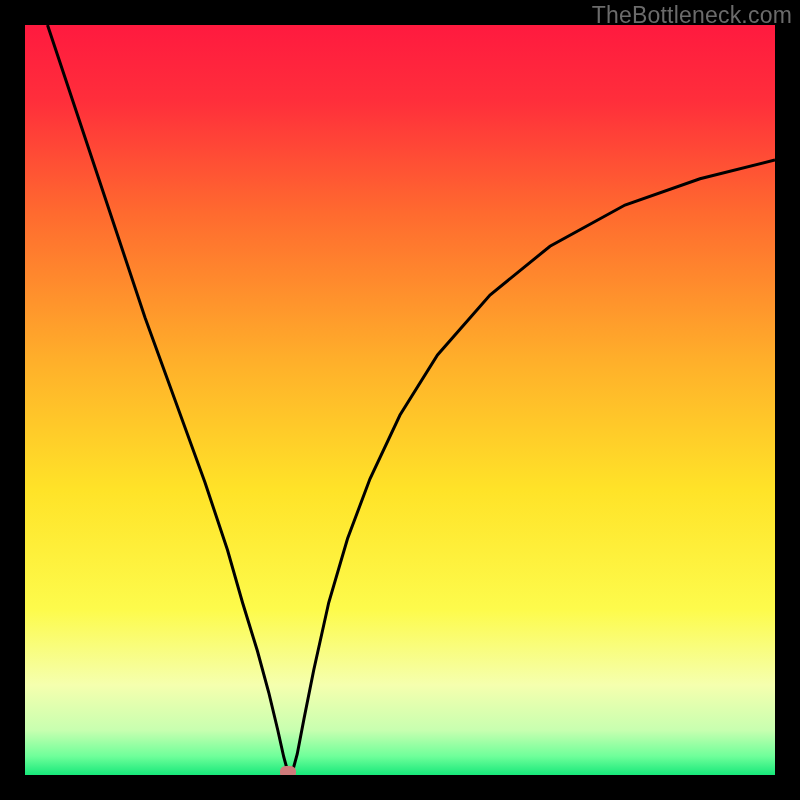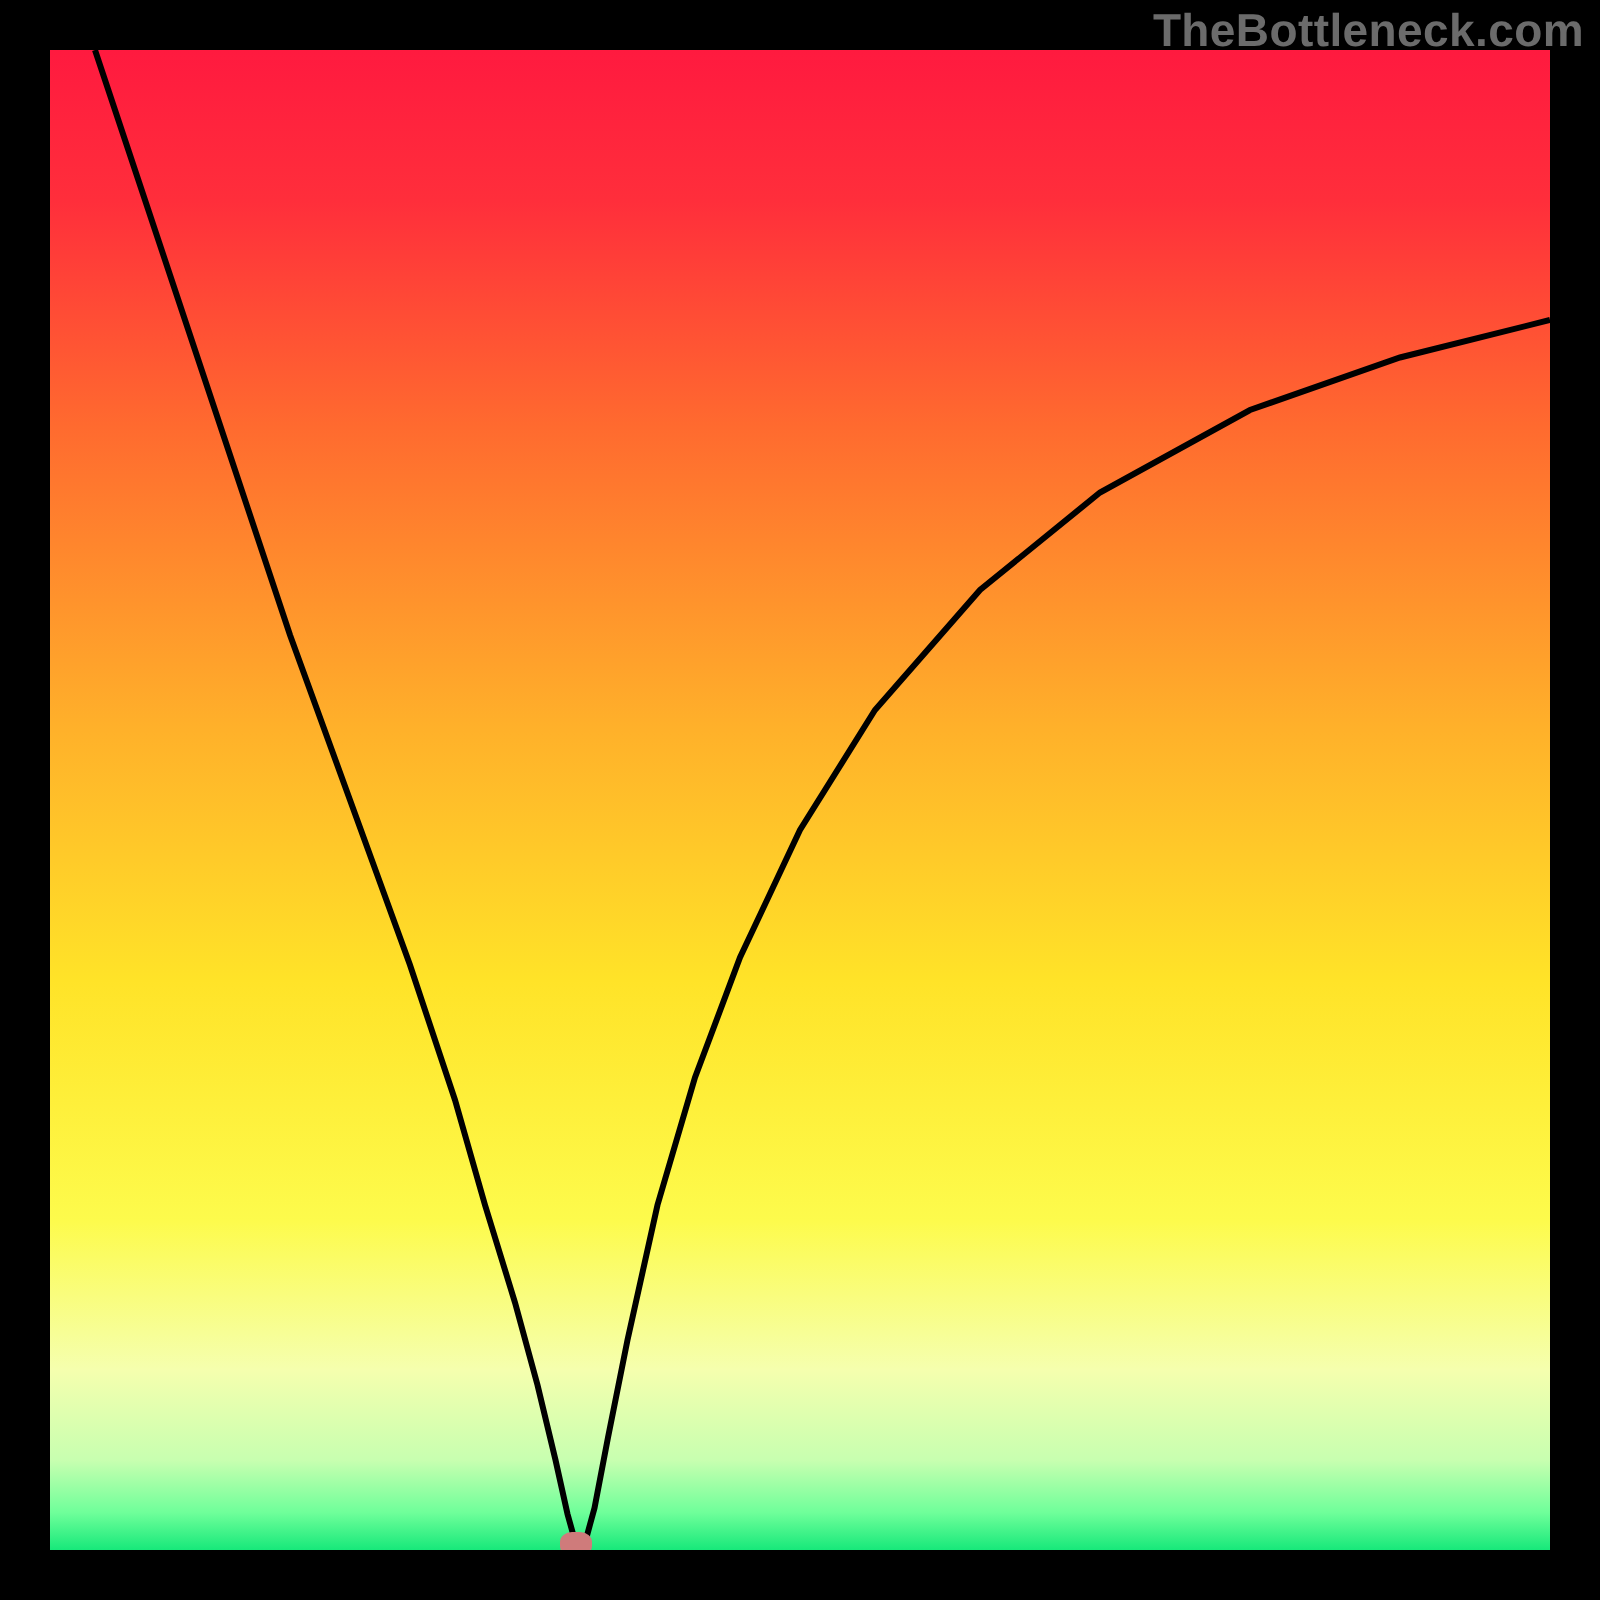--- a/index.html
+++ b/index.html
@@ -43,21 +43,21 @@
     height: 12px;
     border-radius: 6px / 5px;
     transform: translate(-50%, -50%);
   }
   .watermark {
     position: absolute;
     top: 2px;
     right: 8px;
     font-size: 23px;
     color: #6b6b6b;
-    font-weight: 700;
+    font-weight: 400;
     letter-spacing: 0.2px;
   }
 </style>
 </head>
 <body>
 
 <div class="frame">
   <div class="watermark">TheBottleneck.com</div>
   <div class="plot-area">
     <svg class="gradient" viewBox="0 0 100 100" preserveAspectRatio="none">

